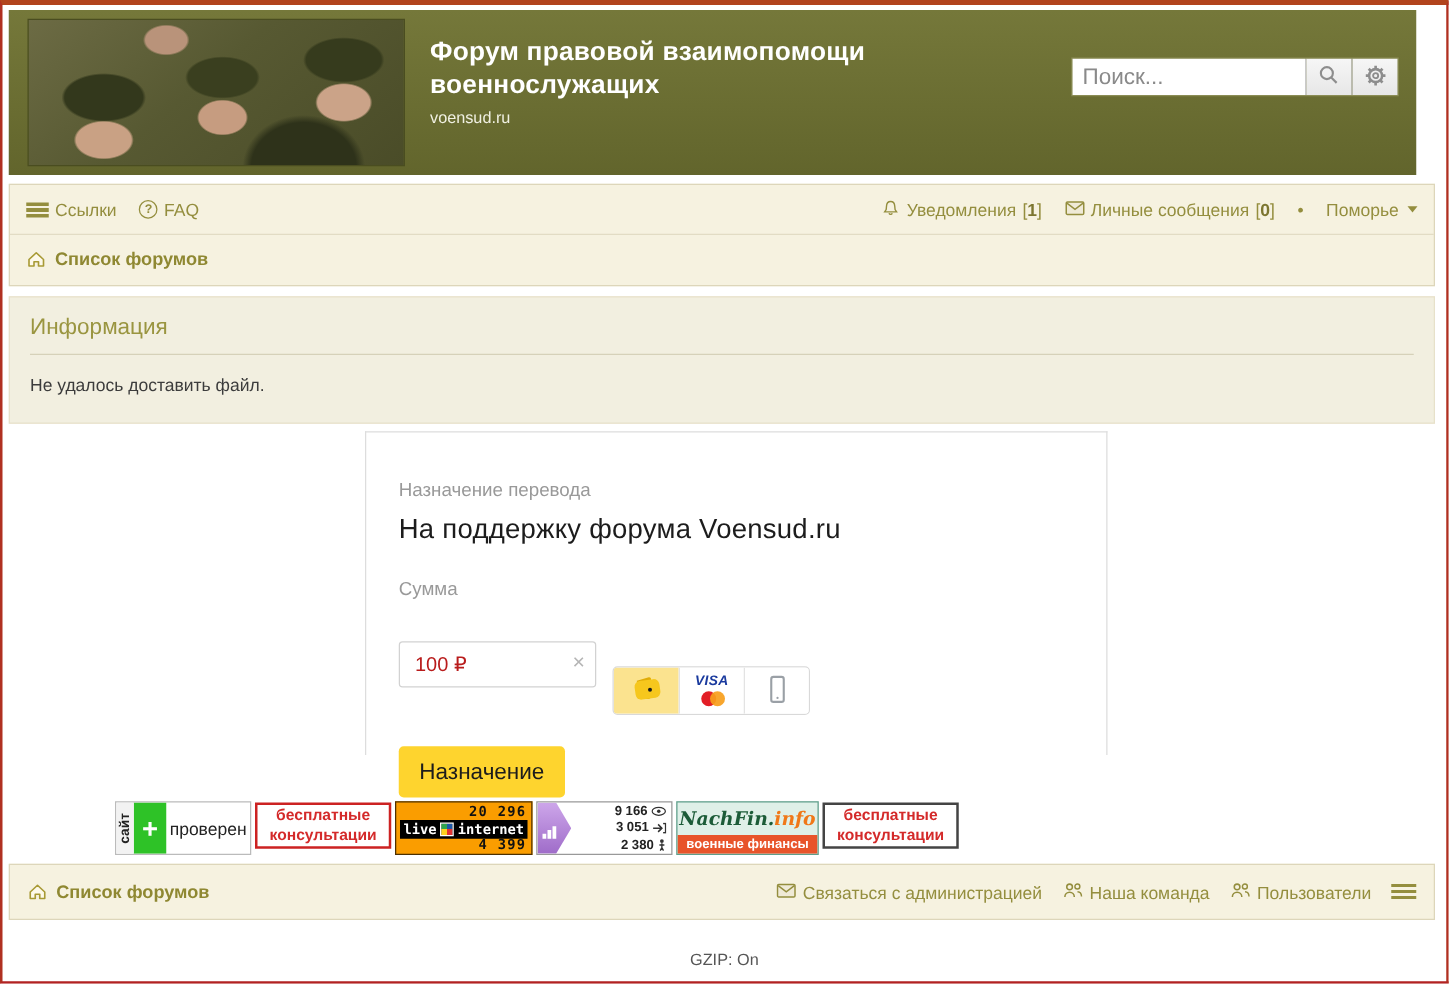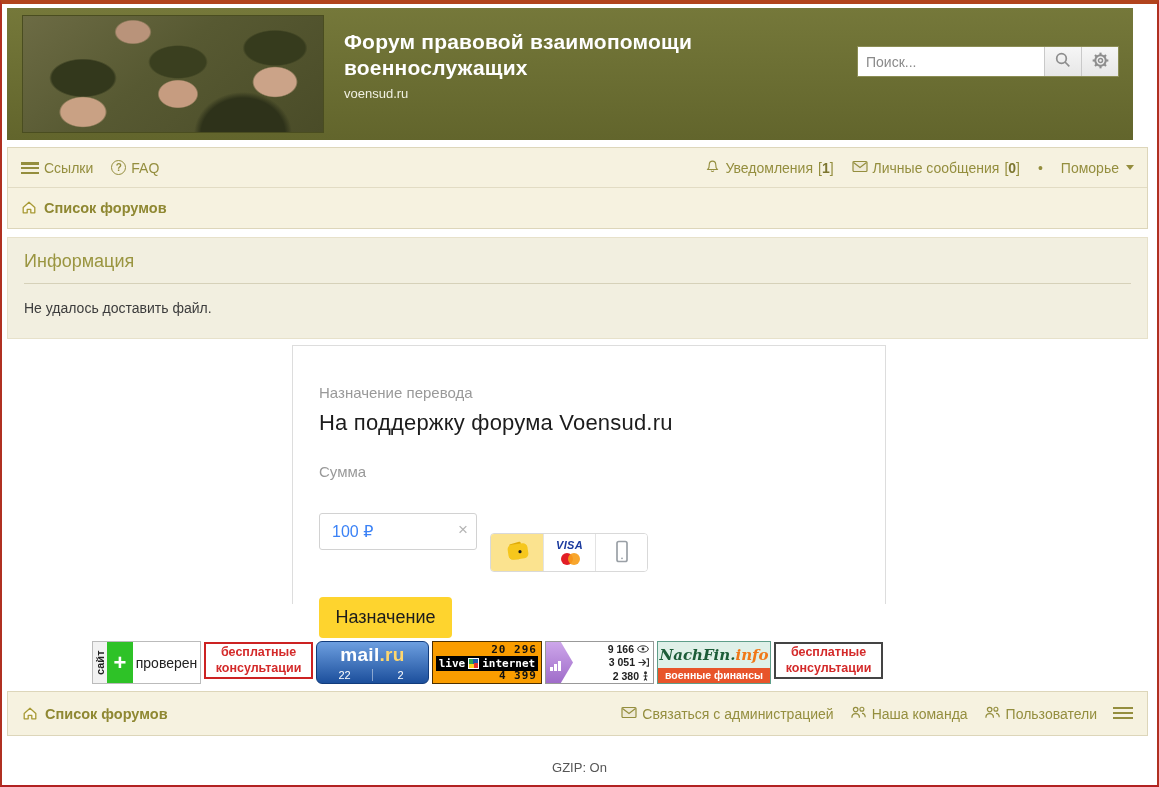--- a/index.html
+++ b/index.html
@@ -38,21 +38,21 @@
       linear-gradient(140deg, #6c6b44 0%, #575932 45%, #4a4c28 100%);
   }
   .titles { float: left; margin: 14px 0 0 20px; color: #fff; }
   .titles h1 { font-size: 21px; line-height: 1.25; font-weight: bold; letter-spacing: .2px; }
   .titles .subtitle { font-size: 13px; margin-top: 4px; color: #f0f0e2; }
   .searchbox {
     position: absolute; right: 14px; top: 38px; display: flex; height: 31px;
     border: 1px solid #8b8d55;
   }
   .searchbox input {
-    width: 186px; height: 29px; border: 0; padding: 0 8px; font-size: 14px;
+    width: 186px; height: 29px; border: 0; padding: 0 8px; font-size: 18px;
     font-family: inherit; color:#333; outline: none;
   }
   .searchbox input::placeholder { color: #8a8a8a; }
   .search-btn {
     width: 37px; height: 29px; border: 0; border-left: 1px solid #c9c9c9;
     background: linear-gradient(#f6f6f6, #e7e7e7); cursor: pointer;
     display: flex; align-items: center; justify-content: center;
   }
 
   
@@ -98,21 +98,21 @@
     position: absolute; left: 285px; top: 0; width: 594px; height: 259px;
     background: #fff; border: 1px solid #ddd; border-bottom: 0;
     padding: 38px 26px 0;
   }
   .pay-label { font-size: 15px; color: #999; }
   .pay-purpose { font-size: 22px; color: #1c1c1c; margin: 9px 0 27px; letter-spacing: .2px; }
   .amount-row { display: flex; align-items: center; margin-top: 11px; }
   .amount-wrap { position: relative; }
   .amount-input {
     width: 158px; height: 37px; border: 1px solid #d2d2d2; border-radius: 3px;
-    font-size: 16px; font-family: inherit; color: #3b82f6; padding: 0 30px 0 12px; outline: none;
+    font-size: 16px; font-family: inherit; color: #b91c1c; padding: 0 30px 0 12px; outline: none;
   }
   .clear-x {
     position: absolute; right: 9px; top: 8px; font-size: 17px; color: #b5b5b5;
     cursor: pointer; line-height: 1; background: none; border: 0; font-family: inherit;
   }
   .method-group {
     display: flex; margin-left: 13px; border: 1px solid #d9d9d9; border-radius: 4px;
     overflow: hidden; height: 39px; background: #fff; margin-top: 42px;
   }
   .method-cell {
@@ -359,28 +359,20 @@
   <div class="banners">
     <a class="banner b-checked">
       <span class="vert">сайт</span>
       <span class="plus">+</span>
       <span class="word">проверен</span>
     </a>
     <a class="banner b-consult red-border">
       <span>бесплатные</span>
       <span>консультации</span>
     </a>
-    <a class="banner b-mailru">
-      <div class="brand"><span>mail</span><span class="tld">.ru</span></div>
-      <div class="counts">
-        <span>22</span>
-        <span class="div"></span>
-        <span>2</span>
-      </div>
-    </a>
     <a class="banner b-li">
       <div class="num">20 296</div>
       <div class="strip">
         <span>live</span>
         <span class="sq"></span>
         <span>internet</span>
       </div>
       <div class="num bottom">4 399</div>
     </a>
     <a class="banner b-stats">

